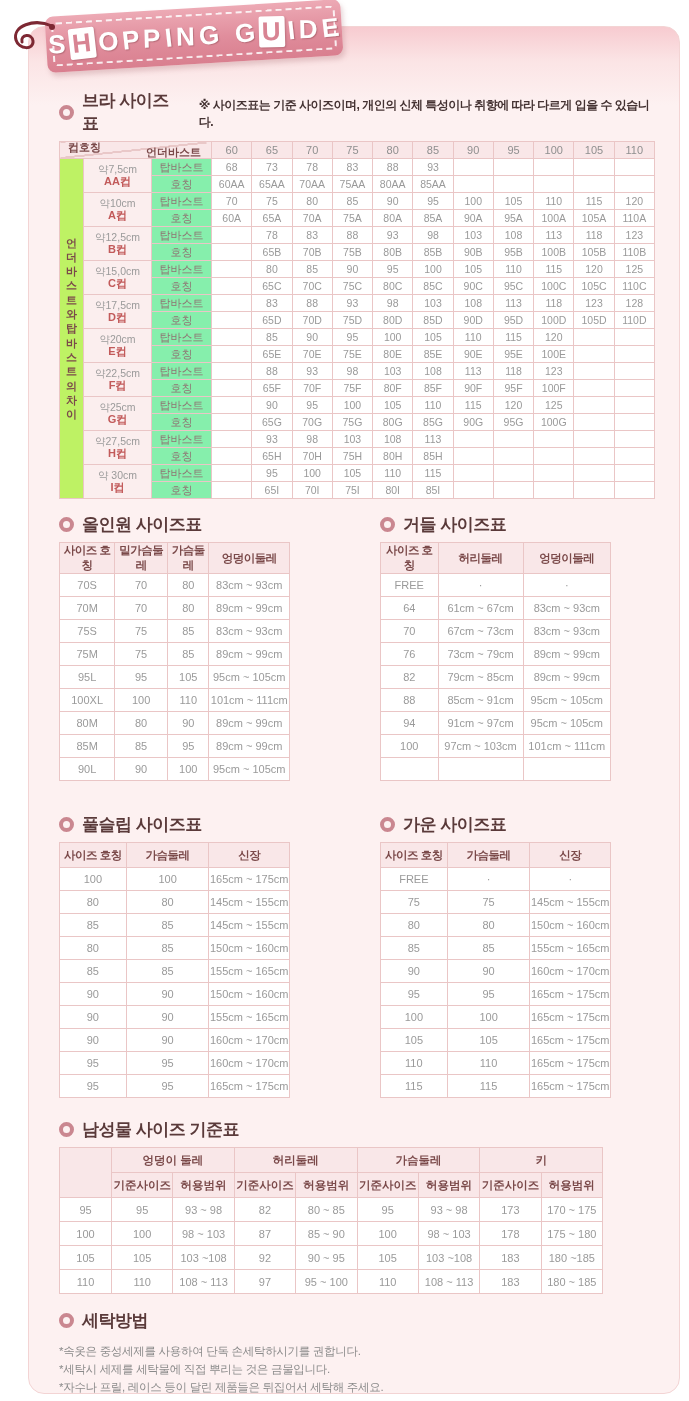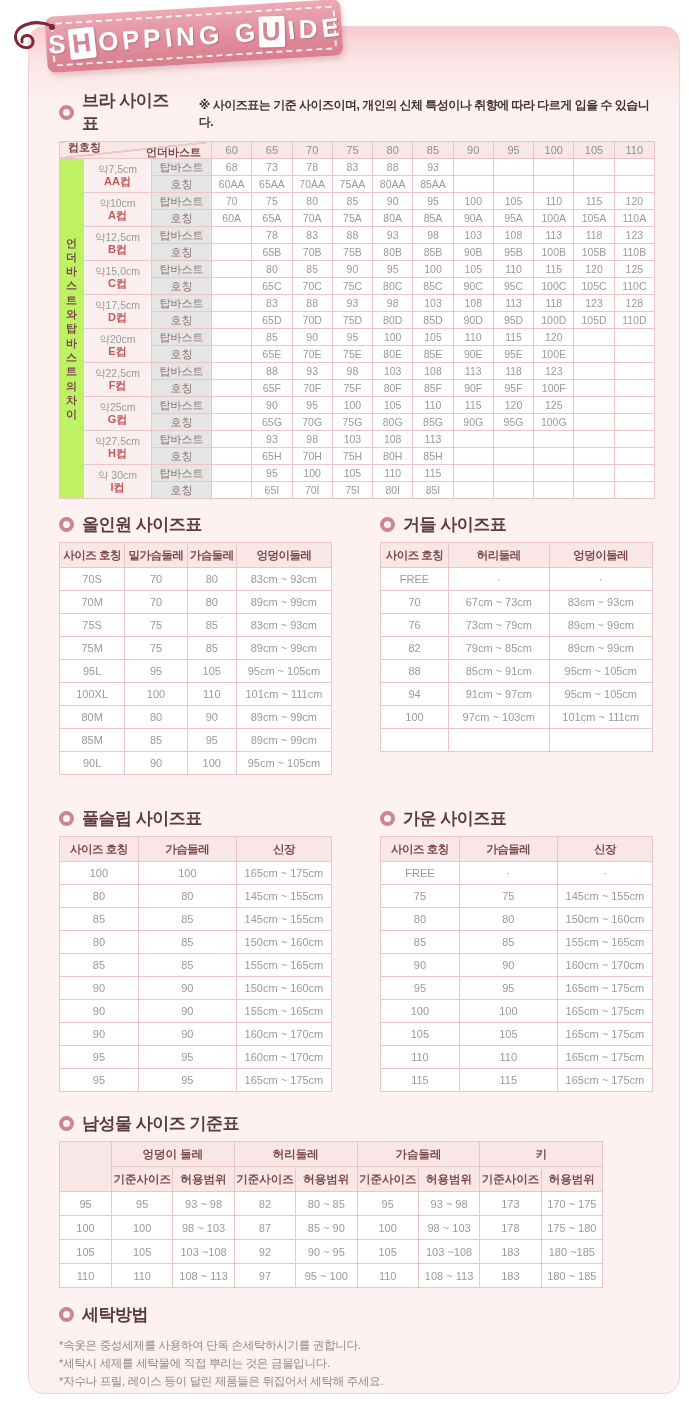--- a/index.html
+++ b/index.html
@@ -46,24 +46,24 @@
     linear-gradient(to bottom right,rgba(0,0,0,0) calc(50% - 1px),#d8a8a8 calc(50% - 1px),#d8a8a8 50%,rgba(0,0,0,0) 50%),#f9e7e8;
     height:38px;}
   .diag-top{position:absolute;top:3px;right:10px;font-weight:bold;color:#7b4a4a;font-size:11px;}
   .diag-bottom{position:absolute;bottom:3px;left:8px;font-weight:bold;color:#7b4a4a;font-size:11px;}
   .side-cell{background:#bef264;}
   .side-label{width:12px;margin:0 auto;word-break:break-all;line-height:1.3;color:#7b4a4a;
     font-weight:bold;font-size:11px;}
   .cup-cell{background:#fbeeee;line-height:1.2;}
   .cup-diff{color:#9a9a9a;font-size:10.5px;}
   .cup-name{color:#c25a5a;font-weight:bold;font-size:11px;}
-  .rowlabel{background:#e5e5e5;color:#8f7272;font-size:11px;font-family:Liberation Serif, serif;}
+  .rowlabel{background:#86efac;color:#8f7272;font-size:11px;font-family:Liberation Serif, serif;}
 
   
-  .simple-table{width:273px;table-layout:fixed;font-size:11px;color:#9a9a9a;border:1px solid #d9a8a8;}
+  .simple-table{width:231px;table-layout:fixed;font-size:11px;color:#9a9a9a;border:1px solid #d9a8a8;}
   .simple-table th{background:#f9e7e8;color:#7b4a4a;font-weight:bold;font-size:11.5px;height:24px;letter-spacing:-0.5px;}
   .simple-table td{height:22px;}
 
   .cols{display:flex;justify-content:space-between;}
   .col{width:273px;}
 
   
   .mens-table{width:544px;table-layout:fixed;font-size:11px;color:#9a9a9a;border:1px solid #d9a8a8;}
   .mens-table th{background:#f9e7e8;color:#7b4a4a;font-weight:bold;font-size:11.5px;height:24px;}
   .mens-table td{height:23px;}
@@ -547,20 +547,25 @@
                 <th>사이즈 호칭</th>
                 <th>허리둘레</th>
                 <th>엉덩이둘레</th>
               </tr>
             </thead>
             <tbody>
               <tr>
                 <td>FREE</td>
                 <td>·</td>
                 <td>·</td>
+              </tr>
+              <tr>
+                <td>64</td>
+                <td>61cm ~ 67cm</td>
+                <td>83cm ~ 93cm</td>
               </tr>
               <tr>
                 <td>70</td>
                 <td>67cm ~ 73cm</td>
                 <td>83cm ~ 93cm</td>
               </tr>
               <tr>
                 <td>76</td>
                 <td>73cm ~ 79cm</td>
                 <td>89cm ~ 99cm</td>

